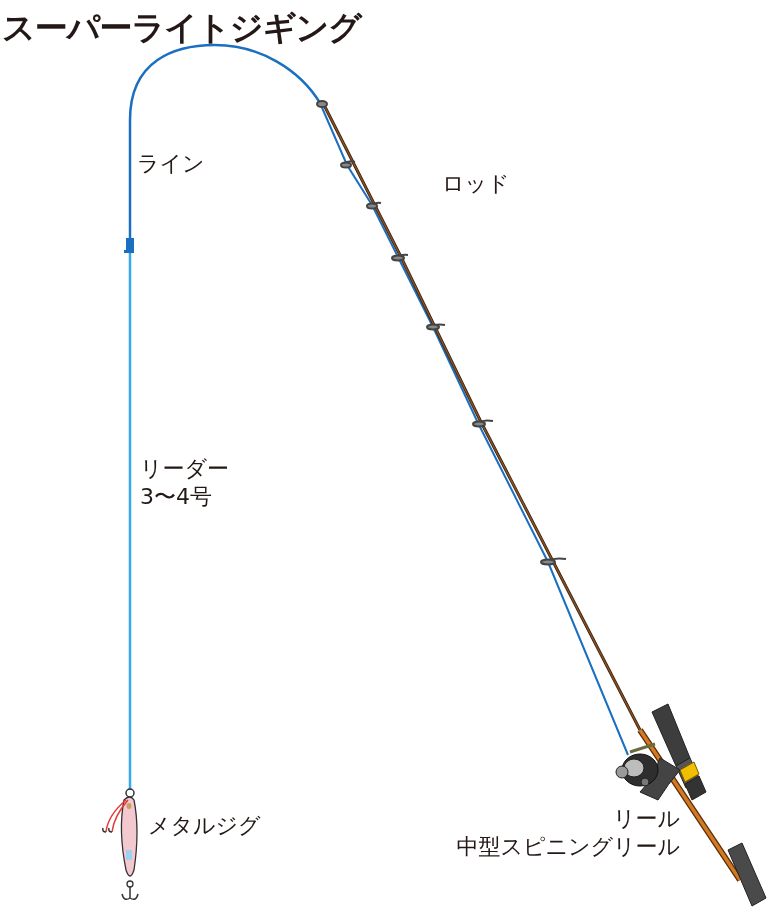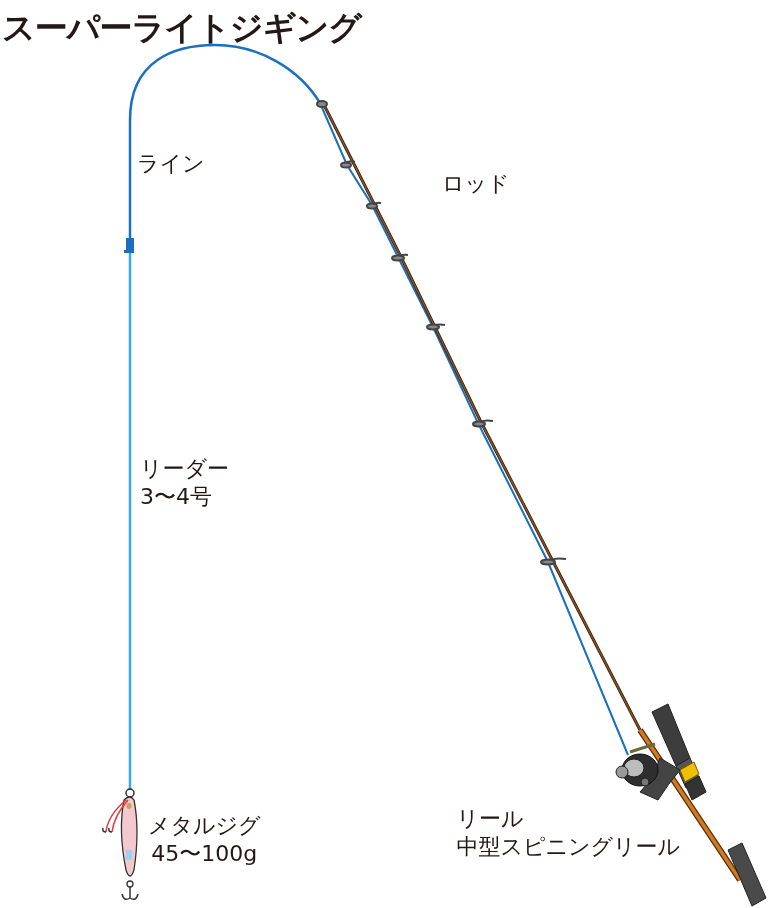--- a/index.html
+++ b/index.html
@@ -3,21 +3,21 @@
   <meta charset="utf-8">
   <style>
     html, body { margin: 0; padding: 0; background: #ffffff; }
     body { width: 768px; height: 908px; position: relative; overflow: hidden;
            font-family: "DejaVu Sans", "Liberation Sans", sans-serif; color: #231815; }
     .title { position: absolute; left: 2px; top: 0px; font-size: 33px; font-weight: bold;
              letter-spacing: -1px; line-height: 40px; color: #231815; white-space: nowrap; margin-top: 8px; }
     .label { position: absolute; font-size: 22px; line-height: 28px; color: #231815; white-space: nowrap; }
     .label div { margin: 0; }
     svg.diagram { position: absolute; left: 0; top: 0; }
-    .right { }
+    .right { text-align: right; }
   </style>
 </head>
 <body>
 
 <div class="title">スーパーライトジギング</div>
 
 <svg class="diagram" width="768" height="908" viewBox="0 0 768 908">
 
   <path d="M130 245 L130 120 C130 60 175 45 215 45 C260 45 300 70 320 103" fill="none" stroke="#1a6fc1" stroke-width="2.5"></path>
 
@@ -87,21 +87,20 @@
 
 <div class="label" style="left:442px; top:170px;">
   <div>ロッド</div>
 </div>
 
 <div class="label" style="left:140px; top:455px;">
   <div>リーダー</div>
   <div>3〜4号</div>
 </div>
 
-<div class="label" style="left:148px; top:812px;text-align:center;">
+<div class="label" style="left:148px; top:812px;">
   <div>メタルジグ</div>
-  <div>45〜100g</div>
 </div>
 
 <div class="label right" style="right:88px; top:805px;">
   <div>リール</div>
   <div>中型スピニングリール</div>
 </div>
 
 </body></html>

